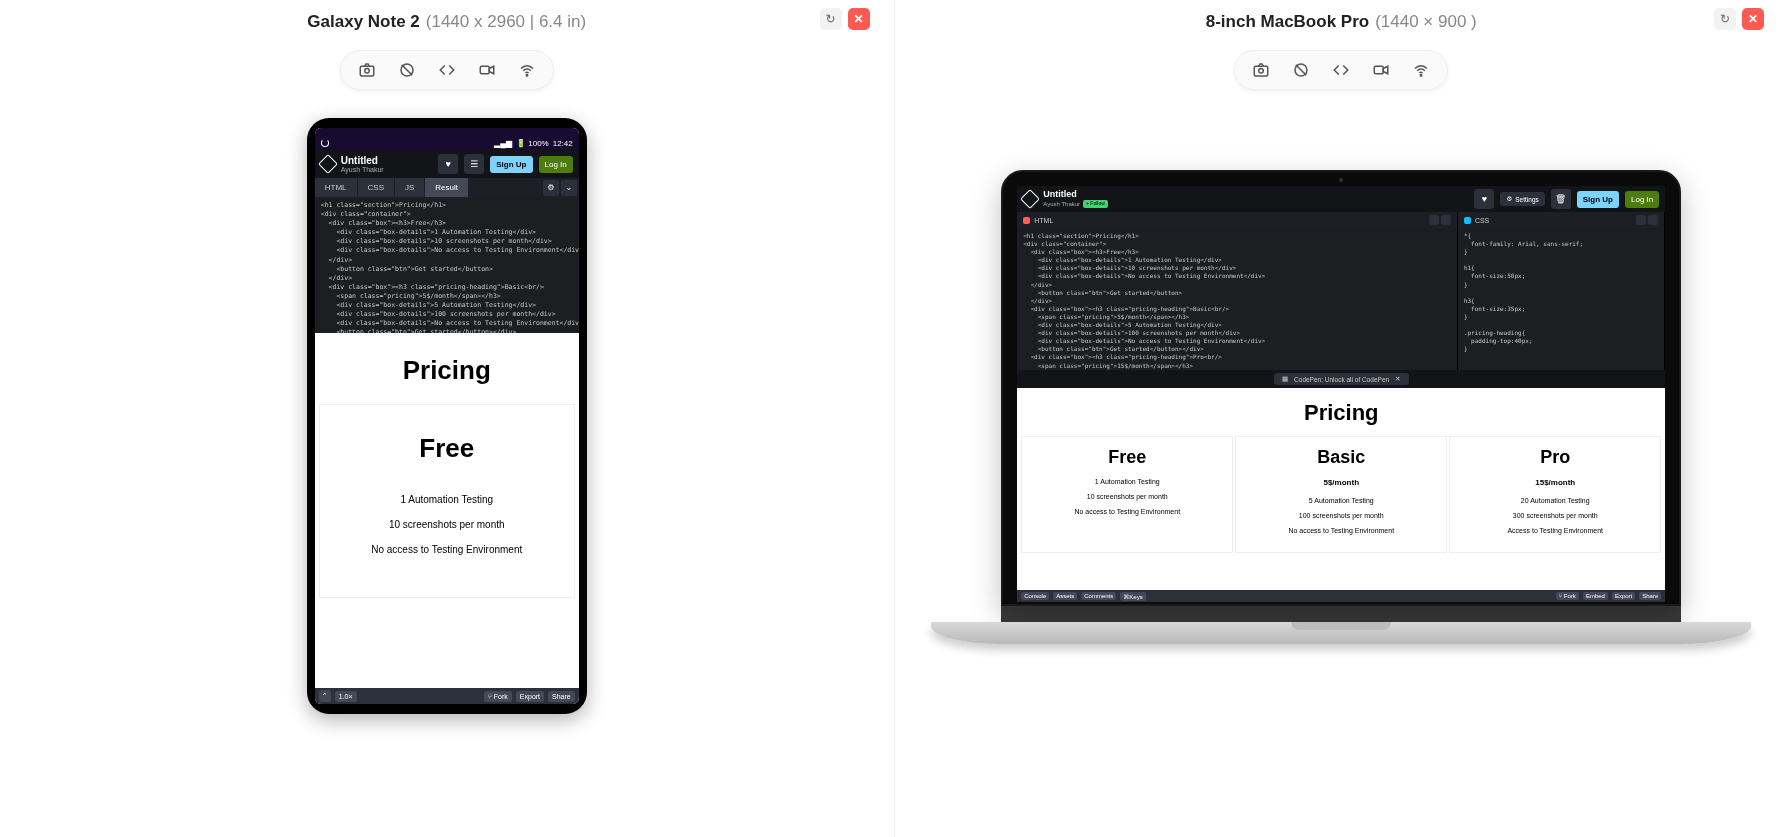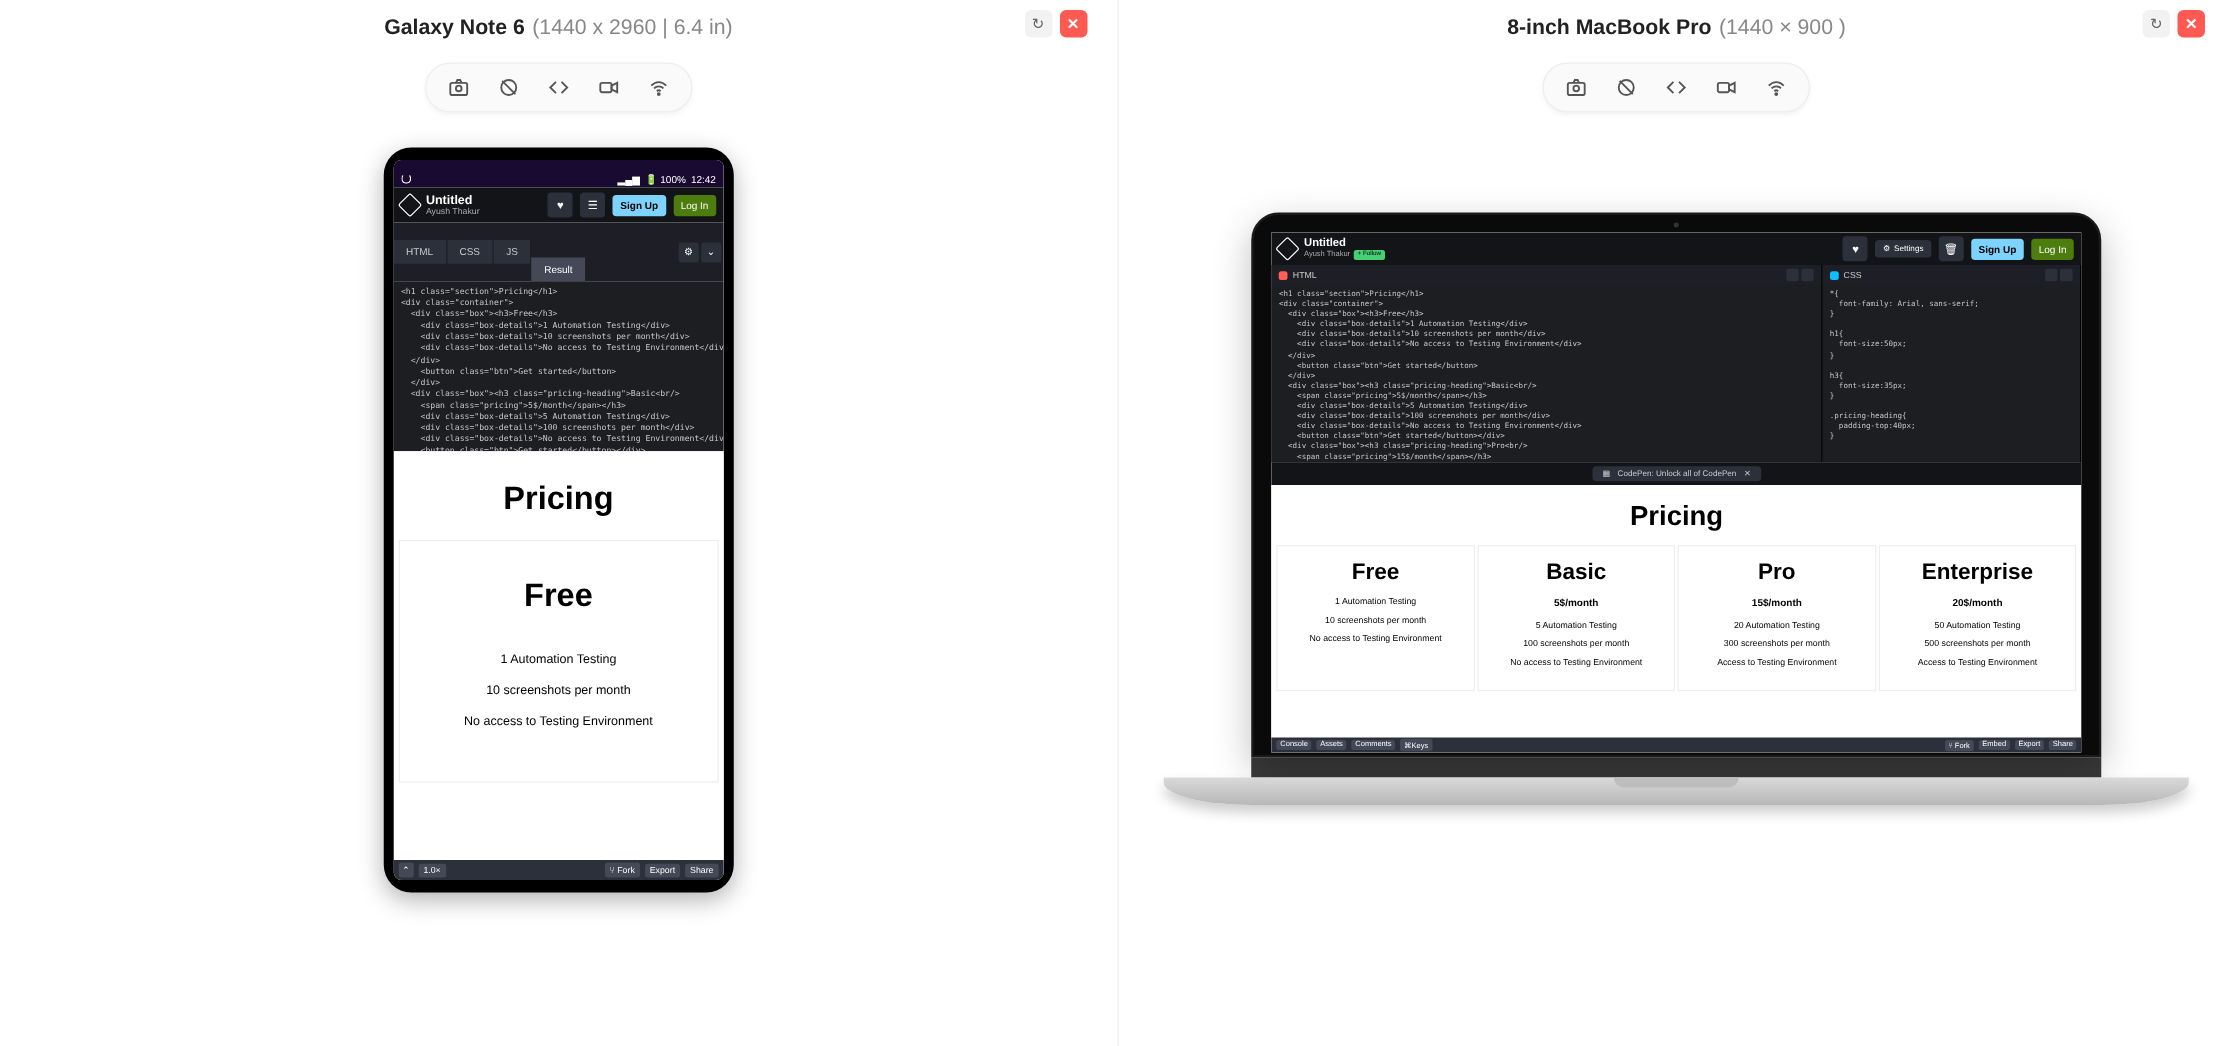--- a/index.html
+++ b/index.html
@@ -35,21 +35,21 @@
   .cp-logo { width: 14px; height: 14px; border: 1.5px solid #fff; transform: rotate(45deg); border-radius: 2px; flex-shrink: 0; }
   .cp-title-block { flex: 1; line-height: 1.1; }
   .cp-title { font-size: 10px; font-weight: 600; }
   .cp-author { font-size: 7px; color: #aaa; }
   .cp-ico { background: #2c303a; color: #fff; width: 20px; height: 20px; border-radius: 3px; display:flex; align-items:center; justify-content:center; font-size:9px; cursor:pointer; }
   .cp-signup { background: #7dd3fc; color: #000; font-size: 8px; font-weight: 600; padding: 4px 6px; border-radius: 3px; cursor:pointer; }
   .cp-login { background: #4d7c0f; color: #fff; font-size: 8px; padding: 4px 6px; border-radius: 3px; cursor:pointer; }
 
   .cp-tabs { background: #1e1f26; display: flex; align-items: center; }
   .cp-tab { color:#ccc; font-size:8px; padding: 5px 10px; cursor:pointer; background:#2c303a; margin-right:1px;}
-  .cp-tab.active { background:#444857; color:#fff;margin-top:28px; }
+  .cp-tab.active { background:#444857; color:#fff; }
   .cp-tab-right { margin-left:auto; display:flex; gap:2px; padding-right:2px;}
   .cp-gear { width:16px; height:16px; background:#2c303a; color:#fff; font-size:8px; display:flex; align-items:center; justify-content:center; border-radius:2px;}
 
   .cp-code { background: #1d1e22; color: #c5c8c6; font-family: monospace; font-size: 6.5px; line-height: 1.4; padding: 4px 6px; height: 136px; overflow: hidden; white-space: pre; }
 
   .result-mobile { flex:1; background:#fff; color:#000; overflow:hidden; }
   .result-mobile h1 { font-size: 26px; font-weight: 700; text-align: center; margin: 22px 0 18px; }
   .result-mobile .tier { border:1px solid #eee; margin: 0 4px; padding: 28px 8px; text-align:center; }
   .result-mobile .tier h3 { font-size: 26px; font-weight: 700; margin-bottom: 30px; }
   .result-mobile .tier .d { font-size: 10px; margin: 14px 0; }
@@ -101,21 +101,21 @@
   .cp-footer.mb { font-size:6px; height:12px; }
   .cp-footer.mb .btn { padding:1px 3px; }
 </style>
 </head>
 <body>
 
 <div class="split">
 
   <div class="pane">
     <div class="pane-header">
-      <span class="title">Galaxy Note 6</span>
+      <span class="title">Galaxy Note 2</span>
       <span class="dims">(1440 x 2960 | 6.4 in)</span>
       <div class="ctrls">
         <div class="ctrl-btn refresh">↻</div>
         <div class="ctrl-btn close">✕</div>
       </div>
     </div>
 
     <div class="toolbar">
       <div class="tool">
           <svg viewBox="0 0 24 24">
@@ -375,27 +375,20 @@
                 <div class="d">100 screenshots per month</div>
                 <div class="d">No access to Testing Environment</div>
               </div>
               <div class="tier">
                 <h3>Pro</h3>
                 <div class="price">15$/month</div>
                 <div class="d">20 Automation Testing</div>
                 <div class="d">300 screenshots per month</div>
                 <div class="d">Access to Testing Environment</div>
               </div>
-              <div class="tier">
-                <h3>Enterprise</h3>
-                <div class="price">20$/month</div>
-                <div class="d">50 Automation Testing</div>
-                <div class="d">500 screenshots per month</div>
-                <div class="d">Access to Testing Environment</div>
-              </div>
             </div>
           </div>
 
           <div class="cp-footer mb">
             <div class="btn">Console</div>
             <div class="btn">Assets</div>
             <div class="btn">Comments</div>
             <div class="btn">⌘Keys</div>
             <div class="spacer"></div>
             <div class="btn">⑂ Fork</div>

